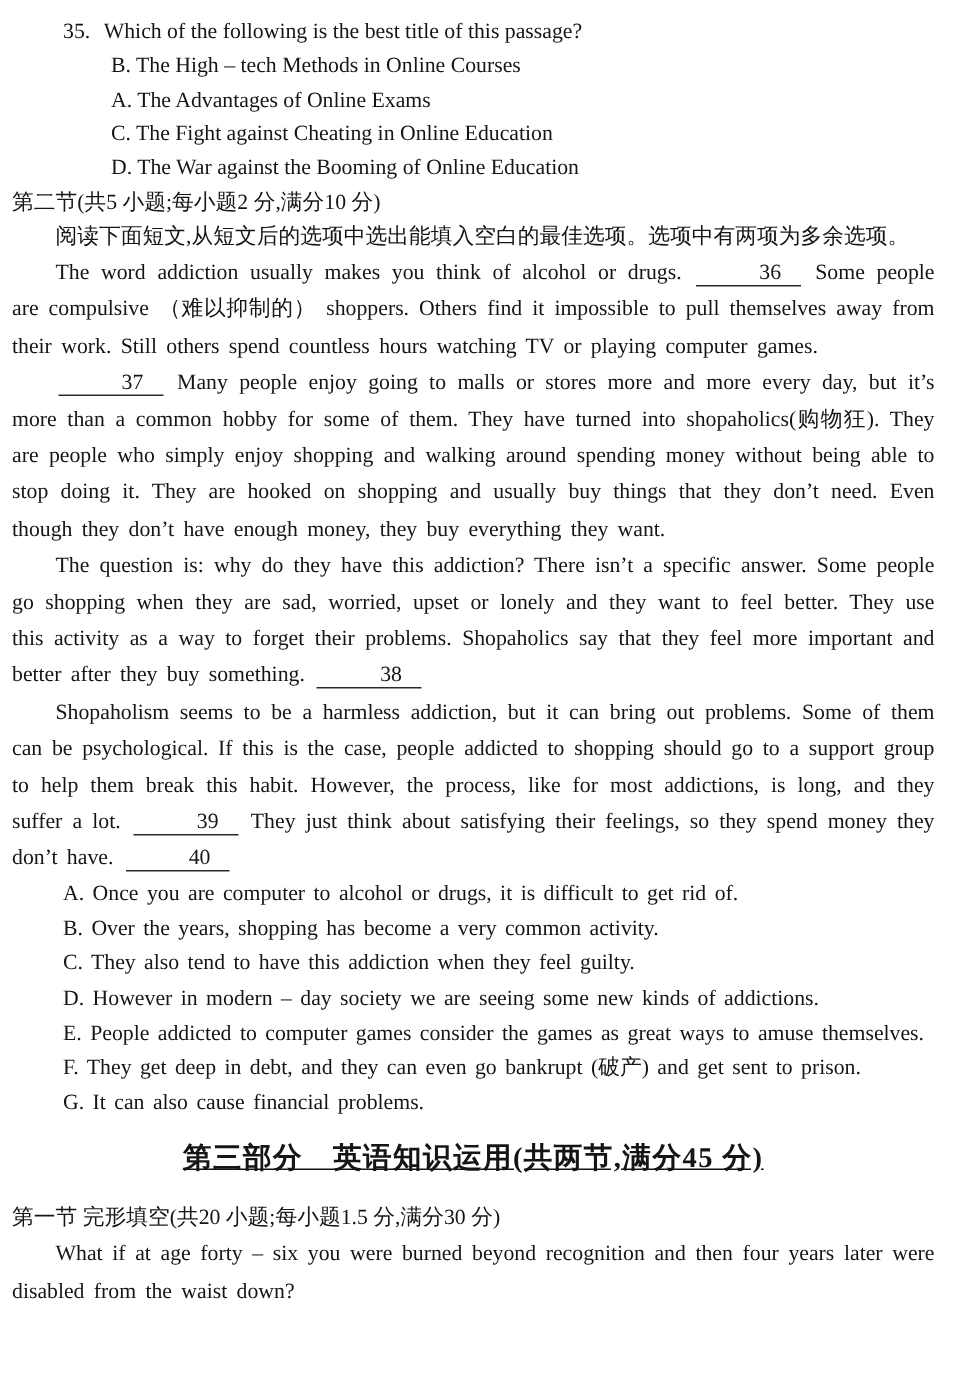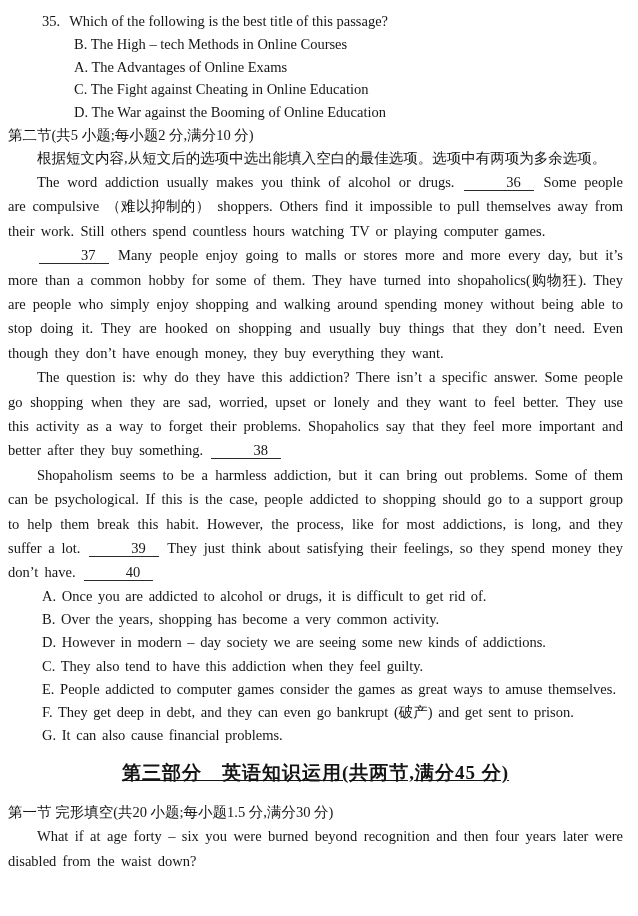--- a/index.html
+++ b/index.html
@@ -62,34 +62,34 @@
 
   <div class="q35-options">
       <div class="opt">B. The High – tech Methods in Online Courses</div>
       <div class="opt">A. The Advantages of Online Exams</div>
       <div class="opt">C. The Fight against Cheating in Online Education</div>
       <div class="opt">D. The War against the Booming of Online Education</div>
     </div>
 
   <div class="sec2-heading">第二节(共5 小题;每小题2 分,满分10 分)</div>
 
-  <div class="instruction">根据短文内容,从短文后的选项中选出能填入空白的最佳选项。选项中有两项为多余选项。</div>
+  <div class="instruction">阅读下面短文,从短文后的选项中选出能填入空白的最佳选项。选项中有两项为多余选项。</div>
 
   <div>
       <div class="para">The word addiction usually makes you think of alcohol or drugs. <span class="blank">36</span> Some people are compulsive （难以抑制的） shoppers. Others find it impossible to pull themselves away from their work. Still others spend countless hours watching TV or playing computer games.</div>
       <div class="para"><span class="blank">37</span> Many people enjoy going to malls or stores more and more every day, but it’s more than a common hobby for some of them. They have turned into shopaholics(购物狂). They are people who simply enjoy shopping and walking around spending money without being able to stop doing it. They are hooked on shopping and usually buy things that they don’t need. Even though they don’t have enough money, they buy everything they want.</div>
       <div class="para">The question is: why do they have this addiction? There isn’t a specific answer. Some people go shopping when they are sad, worried, upset or lonely and they want to feel better. They use this activity as a way to forget their problems. Shopaholics say that they feel more important and better after they buy something. <span class="blank">38</span></div>
       <div class="para">Shopaholism seems to be a harmless addiction, but it can bring out problems. Some of them can be psychological. If this is the case, people addicted to shopping should go to a support group to help them break this habit. However, the process, like for most addictions, is long, and they suffer a lot. <span class="blank">39</span> They just think about satisfying their feelings, so they spend money they don’t have. <span class="blank">40</span></div>
     </div>
 
   <div class="abc-options">
-      <div class="opt">A. Once you are addicted to alcohol or drugs, it is difficult to get rid of.</div>
+      <div class="opt">A. Once you are computer to alcohol or drugs, it is difficult to get rid of.</div>
       <div class="opt">B. Over the years, shopping has become a very common activity.</div>
+      <div class="opt">C. They also tend to have this addiction when they feel guilty.</div>
       <div class="opt">D. However in modern – day society we are seeing some new kinds of addictions.</div>
-      <div class="opt">C. They also tend to have this addiction when they feel guilty.</div>
       <div class="opt">E. People addicted to computer games consider the games as great ways to amuse themselves.</div>
       <div class="opt">F. They get deep in debt, and they can even go bankrupt (破产) and get sent to prison.</div>
       <div class="opt">G. It can also cause financial problems.</div>
     </div>
 
   <div class="part3-heading">第三部分　英语知识运用(共两节,满分45 分)</div>
 
   <div class="cloze-heading">第一节 完形填空(共20 小题;每小题1.5 分,满分30 分)</div>
 
 

